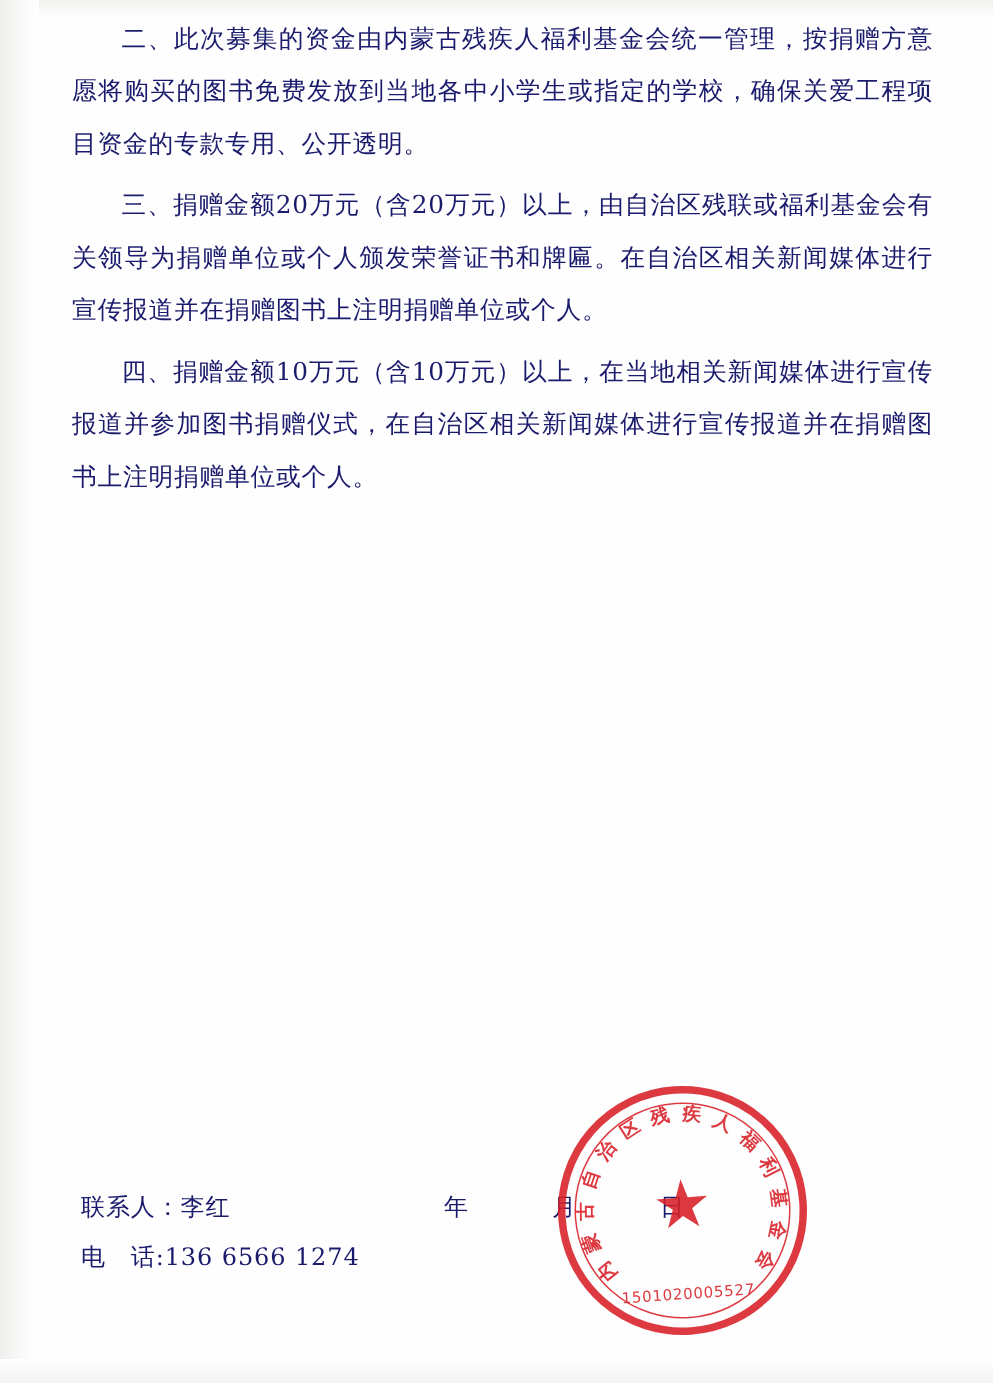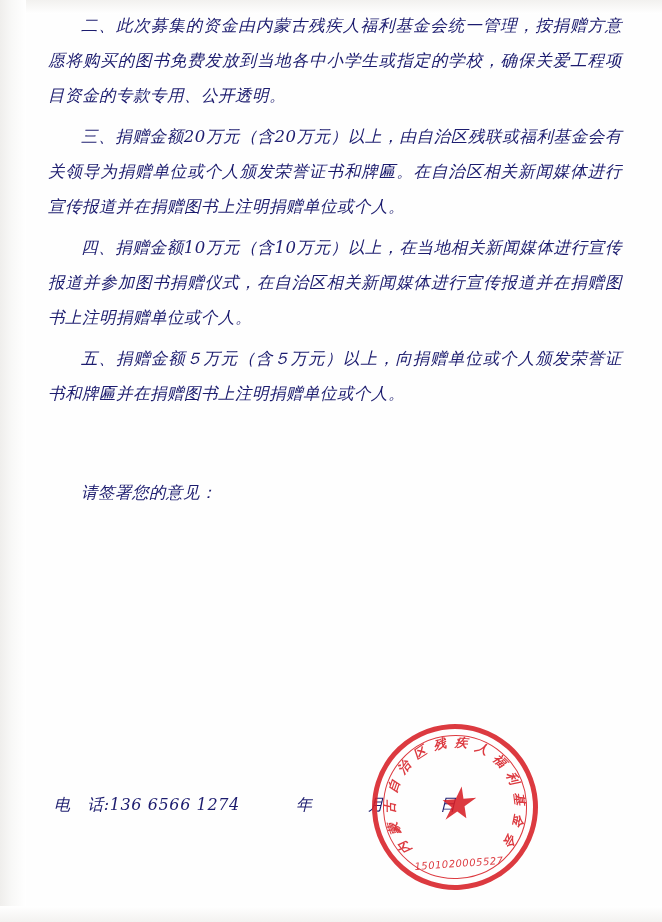--- a/index.html
+++ b/index.html
@@ -11,21 +11,20 @@
     width: 662px;
     height: 922px;
     position: relative;
     overflow: hidden;
     font-family: "DejaVu Serif", "Liberation Serif", serif;
   }
   .page {
     position: absolute;
     inset: 0;
     background: #fefefe;
-    font-style: italic;
   }
   
   .edge-left {
     position: absolute;
     left: 0; top: 0; bottom: 0;
     width: 26px;
     background: linear-gradient(to right, #efeeec 0%, #f8f8f7 45%, #ffffff 100%);
     pointer-events: none;
   }
   .edge-top {
@@ -162,26 +161,25 @@
 
 <div class="page">
   <div class="edge-top"></div>
   <div class="edge-left"></div>
   <div class="edge-bottom"></div>
 
   <div class="body-text">
     <p class="para">二、此次募集的资金由内蒙古残疾人福利基金会统一管理，按捐赠方意愿将购买的图书免费发放到当地各中小学生或指定的学校，确保关爱工程项目资金的专款专用、公开透明。</p>
     <p class="para">三、捐赠金额20万元（含20万元）以上，由自治区残联或福利基金会有关领导为捐赠单位或个人颁发荣誉证书和牌匾。在自治区相关新闻媒体进行宣传报道并在捐赠图书上注明捐赠单位或个人。</p>
     <p class="para">四、捐赠金额10万元（含10万元）以上，在当地相关新闻媒体进行宣传报道并参加图书捐赠仪式，在自治区相关新闻媒体进行宣传报道并在捐赠图书上注明捐赠单位或个人。</p>
-    <p class="para">五、捐赠金额５万元（含５万元）以上，向捐赠单位或个人颁发荣誉证书和牌匾并在捐赠图书上注明捐赠单位或个人。</p>
-    <p class="sign-line">请签署您的意见：</p>
   </div>
 
   <div class="footer">
     <div class="contact">
+      <div class="contact-row">联系人：李红</div>
       <div class="contact-row">电　话:136 6566 1274</div>
     </div>
     <div class="org-block">
       <div class="org-date">年　　　月　　　日</div>
     </div>
   </div>
 
   <div class="seal">
     <div class="inner-ring"></div>
     <div class="arc-text" id="seal-arc">

